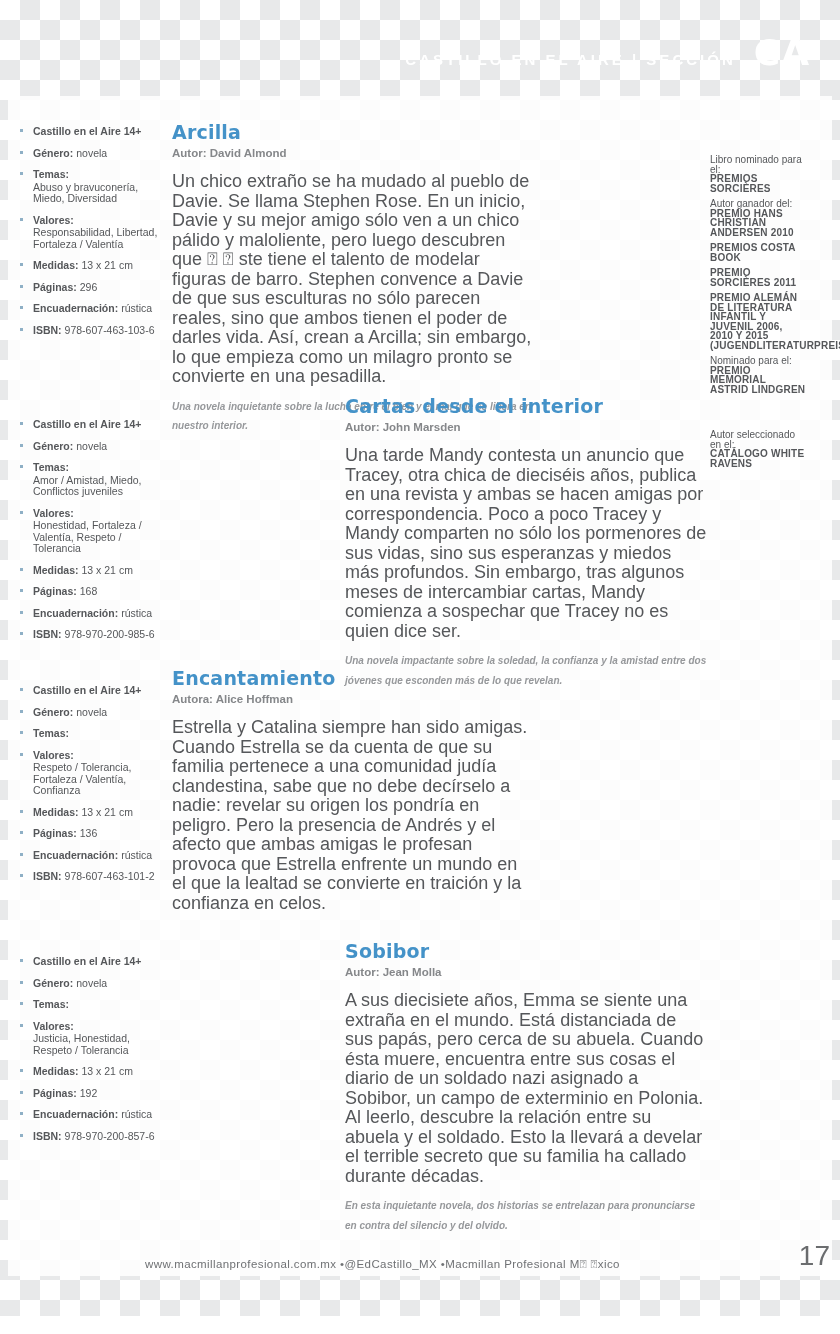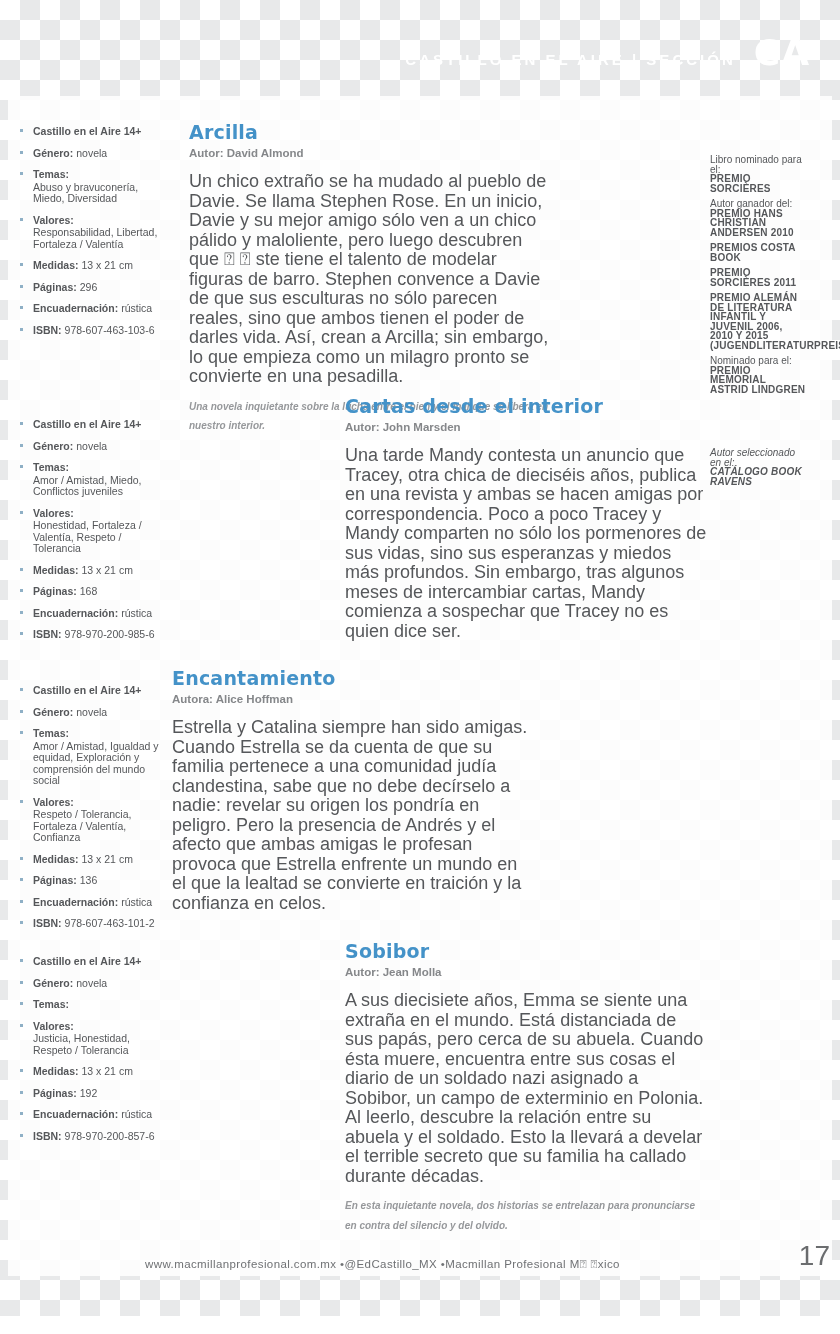--- a/index.html
+++ b/index.html
@@ -98,31 +98,31 @@
     <div class="spec-item">
       <span class="spec-bullet"></span>
       <span class="spec-label inline">Encuadernación:</span><span>rústica</span>
     </div>
     <div class="spec-item">
       <span class="spec-bullet"></span>
       <span class="spec-label inline">ISBN:</span><span>978-607-463-103-6</span>
     </div>
   </div>
 
-  <div class="book" style="left:189px;top:122px;">
+  <div class="book" style="left:172px;top:122px;">
     <div class="book-title">Arcilla</div>
     <div class="book-author">Autor: David Almond</div>
     <div class="book-body">Un chico extraño se ha mudado al pueblo de Davie. Se llama Stephen Rose. En un inicio, Davie y su mejor amigo sólo ven a un chico pálido y maloliente, pero luego descubren que ⍰ ⍰ ste tiene el talento de modelar figuras de barro. Stephen convence a Davie de que sus esculturas no sólo parecen reales, sino que ambos tienen el poder de darles vida. Así, crean a Arcilla; sin embargo, lo que empieza como un milagro pronto se convierte en una pesadilla.</div>
     <div class="book-tagline">Una novela inquietante sobre la lucha entre el bien y el mal que se libera en nuestro interior.</div>
   </div>
 
   <div class="awards" style="top:155px;">
     <div class="award-group">
       <span class="award-pre">Libro nominado para el:</span>
-      <span class="award-name">PREMIO SORCIÈRES</span>
+      <span class="award-name">PREMIOS SORCIÈRES</span>
     </div>
     <div class="award-group">
       <span class="award-pre">Autor ganador del:</span>
       <span class="award-name">PREMIO HANS CHRISTIAN ANDERSEN 2010</span>
     </div>
     <div class="award-group">
 
       <span class="award-name">PREMIOS COSTA BOOK</span>
     </div>
     <div class="award-group">
@@ -173,42 +173,42 @@
     <div class="spec-item">
       <span class="spec-bullet"></span>
       <span class="spec-label inline">ISBN:</span><span>978-970-200-985-6</span>
     </div>
   </div>
 
   <div class="book" style="left:345px;top:396px;">
     <div class="book-title">Cartas desde el interior</div>
     <div class="book-author">Autor: John Marsden</div>
     <div class="book-body">Una tarde Mandy contesta un anuncio que Tracey, otra chica de dieciséis años, publica en una revista y ambas se hacen amigas por correspondencia. Poco a poco Tracey y Mandy comparten no sólo los pormenores de sus vidas, sino sus esperanzas y miedos más profundos. Sin embargo, tras algunos meses de intercambiar cartas, Mandy comienza a sospechar que Tracey no es quien dice ser.</div>
-  </div>
-
-  <div class="awards" style="top:448px;font-style:italic;">
+    <div class="book-tagline">Una novela impactante sobre la soledad, la confianza y la amistad entre dos jóvenes que esconden más de lo que revelan.</div>
+  </div>
+
+  <div class="awards" style="top:430px;">
     <div class="award-group">
       <span class="award-pre">Autor seleccionado en el:</span>
-      <span class="award-name">CATÁLOGO BOOK RAVENS</span>
+      <span class="award-name">CATÁLOGO WHITE RAVENS</span>
     </div>
   </div>
 
   <div class="specs" style="top:685px;">
     <div class="spec-item">
       <span class="spec-bullet"></span>
       <span class="spec-label">Castillo en el Aire 14+</span>
     </div>
     <div class="spec-item">
       <span class="spec-bullet"></span>
       <span class="spec-label inline">Género:</span><span>novela</span>
     </div>
     <div class="spec-item">
       <span class="spec-bullet"></span>
       <span class="spec-label">Temas:</span>
-      <span class="spec-value-block">Amor / Amistad, Igualdad y equidad, Exploración y comprensión del mundo social</span>
     </div>
     <div class="spec-item">
       <span class="spec-bullet"></span>
       <span class="spec-label">Valores:</span>
       <span class="spec-value-block">Respeto / Tolerancia, Fortaleza / Valentía, Confianza</span>
     </div>
     <div class="spec-item">
       <span class="spec-bullet"></span>
       <span class="spec-label inline">Medidas:</span><span>13 x 21 cm</span>
     </div>

